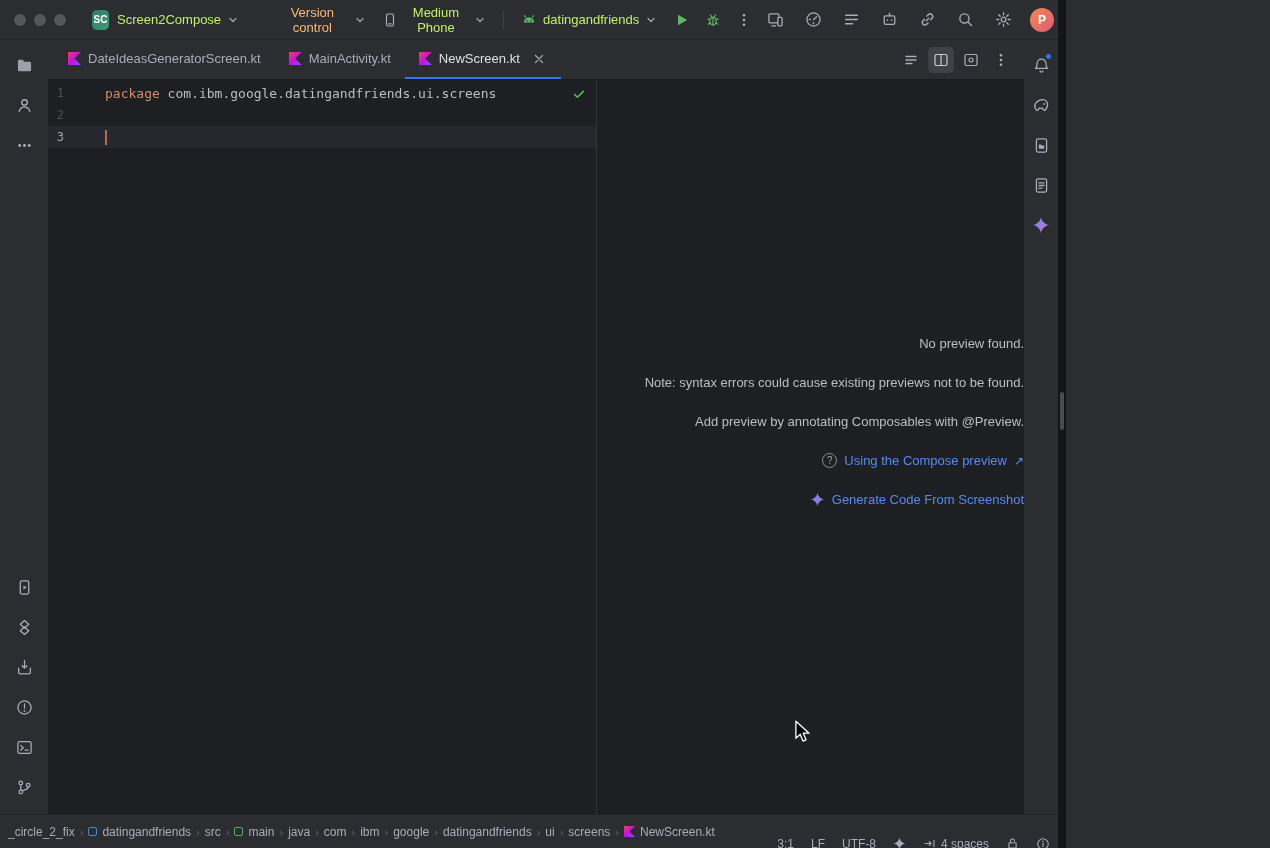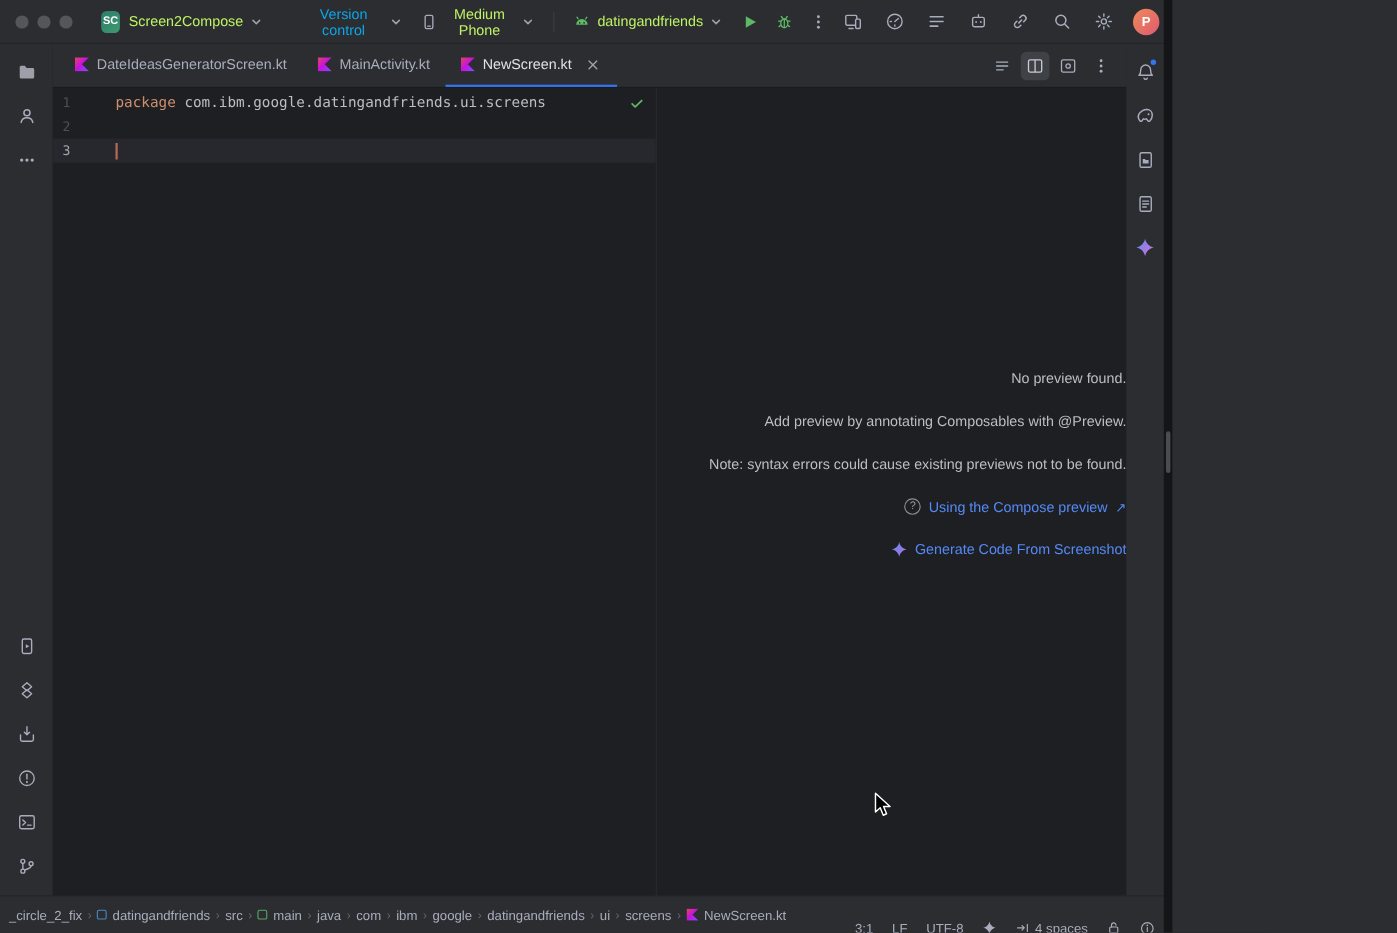--- a/index.html
+++ b/index.html
@@ -10,21 +10,21 @@
   .window { position:relative; width:1066px; height:848px; display:flex; flex-direction:column; background:#2B2D30; overflow:hidden; }
 
   
   .titlebar { height:40px; flex:0 0 40px; display:flex; align-items:center; padding:0 12px 0 14px; border-bottom:1px solid #222427; }
   .lights { display:flex; gap:8px; margin-right:14px; }
   .light { width:12px; height:12px; border-radius:50%; background:#54565A; border:none; }
   .sc-badge { width:20px; height:20px; margin-left:12px; border-radius:5px; background:linear-gradient(135deg,#2E7D6C,#3E9A6E);
               color:#fff; font-size:10px; font-weight:bold; display:flex; align-items:center; justify-content:center; }
   .tb-item { display:flex; align-items:center; gap:6px; padding:5px 8px; border:none; background:transparent;
              border-radius:6px; font-size:13px; color:#bef264; font-family:inherit; cursor:default; }
-  .tb-item.dim { color:#0ea5e9;align-items:center; }
+  .tb-item.dim { color:#fdba74;align-items:center; }
   .vc { margin-left:22px; }
   .tb-center { display:flex; align-items:center; gap:3px; margin-left:auto; margin-right:auto; }
   .vdiv { width:1px; height:18px; background:#3E4042; margin:0 6px; }
   .icon-btn { width:34px; height:30px; display:flex; align-items:center; justify-content:center;
               background:transparent; border:none; border-radius:6px; }
   .tb-right { display:flex; align-items:center; gap:4px; }
   .avatar { width:24px; height:24px; margin-left:6px; border-radius:50%; border:none;
             background:linear-gradient(135deg,#EE8A5A,#E05A70); color:#fff; font-size:12px; font-weight:bold;
             display:flex; align-items:center; justify-content:center; }
 
@@ -413,22 +413,22 @@
             <span><svg width="14" height="14" viewBox="0 0 16 16" fill="none" stroke="#5FB865" stroke-width="1.8" stroke-linecap="round" stroke-linejoin="round">
                   <path d="M3 8.5l3.2 3.2L13 5"></path>
                 </svg></span>
           </button>
         </div>
 
         <div class="pane-divider"></div>
 
         <div class="preview">
           <div class="pline">No preview found.</div>
+          <div class="pline">Note: syntax errors could cause existing previews not to be found.</div>
           <div class="pline">Add preview by annotating Composables with @Preview.</div>
-          <div class="pline">Note: syntax errors could cause existing previews not to be found.</div>
           <button class="plink">
             <span class="help-circle">?</span>
             <span>Using the Compose preview</span>
             <span class="ext-arrow">↗</span>
           </button>
           <button class="plink">
             <span>
                 <svg width="15" height="15" viewBox="0 0 16 16">
                   <defs>
                     <linearGradient id="gem2" x1="0" y1="0" x2="1" y2="1">

